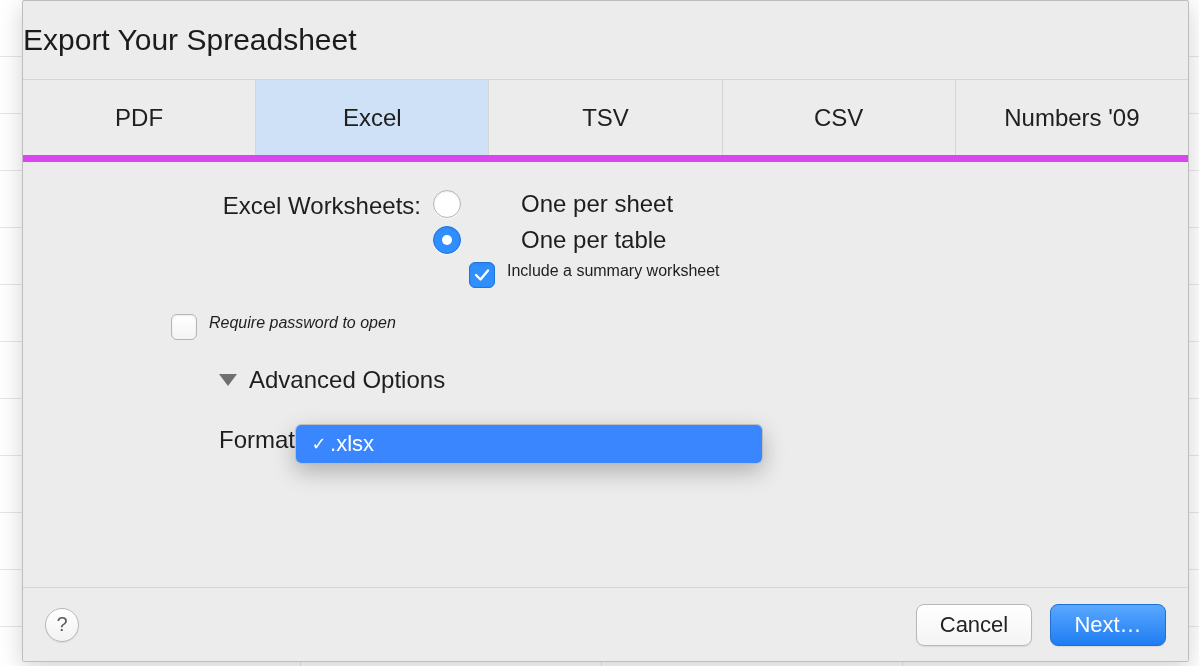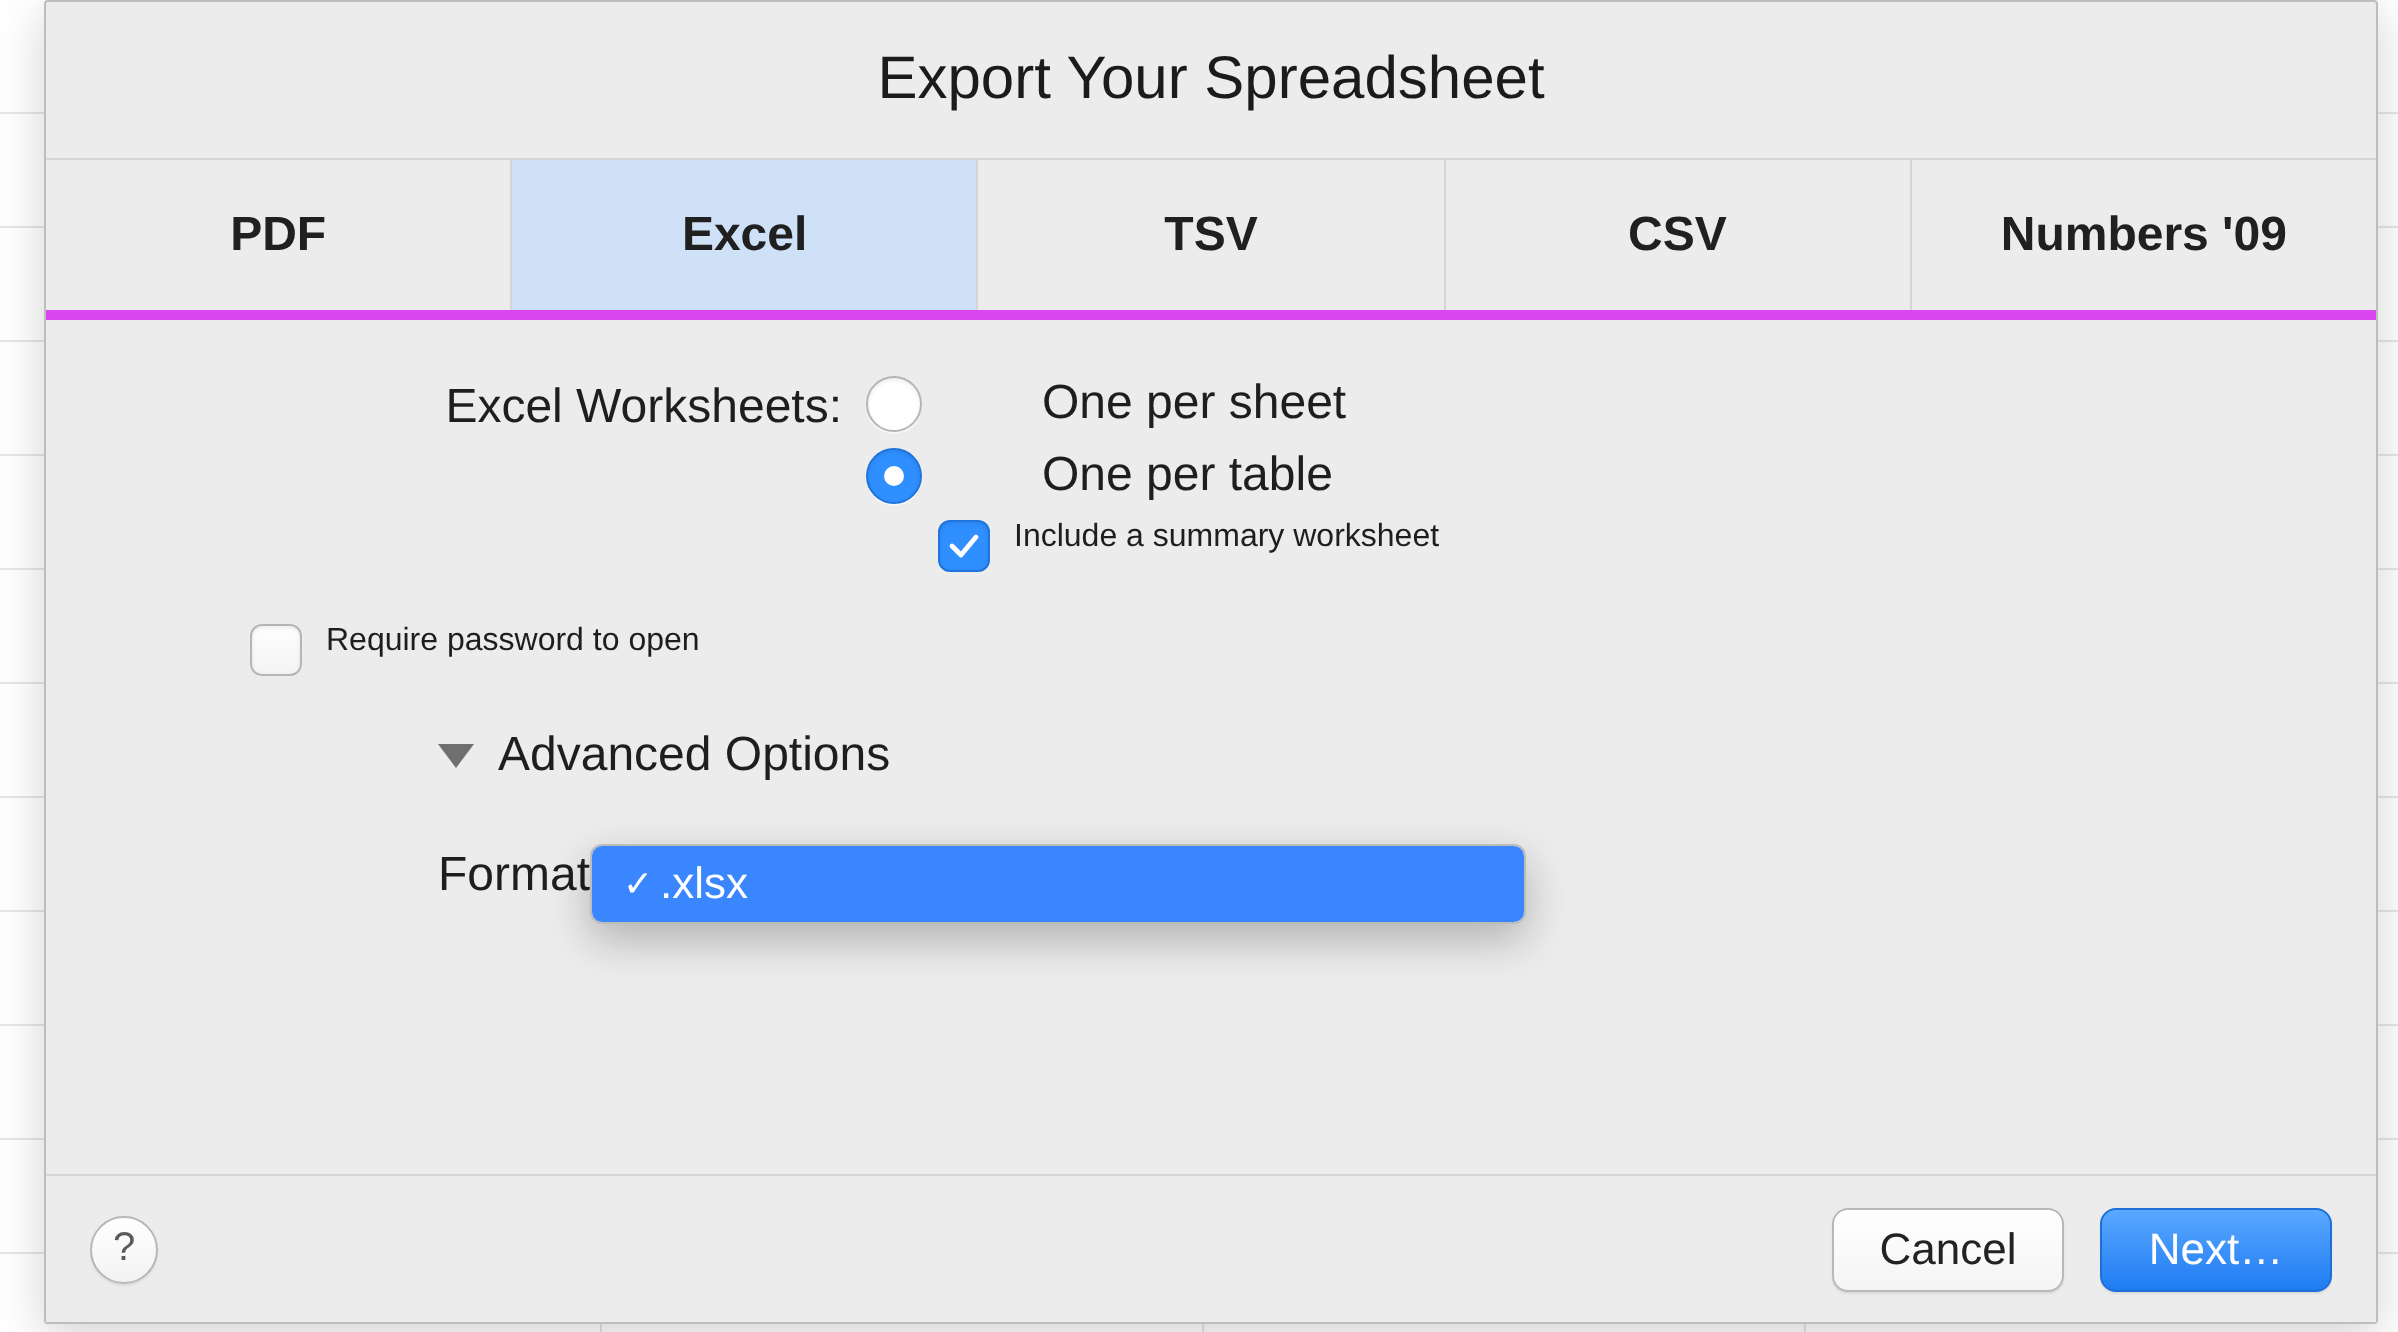--- a/index.html
+++ b/index.html
@@ -28,31 +28,29 @@
     top: 0;
     bottom: 4px;
     background: #ececec;
     border: 1px solid #bdbdbd;
     border-radius: 2px;
     box-shadow: 0 6px 24px rgba(0,0,0,0.18);
     display: flex;
     flex-direction: column;
   }
   .title-bar {
-    text-align: center;
     font-size: 30px;
     font-weight: 500;
     color: #1b1b1b;
     padding: 22px 0 22px;
     border-bottom: 1px solid #d5d5d5;
   }
   .tabs {
     display: flex;
-    border-bottom: 5px solid #d946ef;
-    font-weight: bold;
+    border-bottom: 7px solid #d946ef;
   }
   .tab {
     flex: 1;
     text-align: center;
     padding: 24px 0 23px;
     font-size: 24px;
     color: #202020;
     border-right: 1px solid #d5d5d5;
     cursor: default;
   }
@@ -131,21 +129,21 @@
   .checkbox.checked svg { display: block; }
   .checkbox svg {
     display: none;
     position: absolute; inset: 0; margin: auto;
     width: 18px; height: 18px;
   }
   .indented { margin-left: 36px; }
   .section {
     margin-top: 18px;
   }
-  .section .check-line { margin-left: 62px; }
+  .section .check-line { margin-left: 108px; font-style: italic; }
   .adv-row {
     display: flex;
     align-items: center;
     margin-left: 156px;
     margin-top: 26px;
     font-size: 24px;
     color: #1e1e1e;
   }
   .disclosure-tri {
     width: 0; height: 0;

